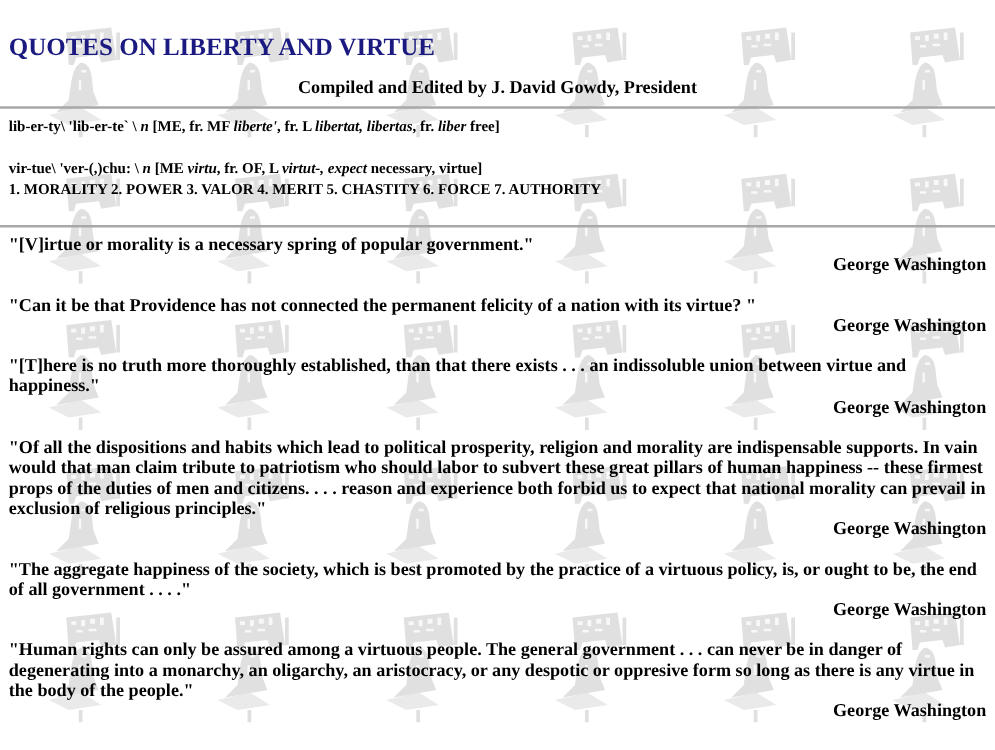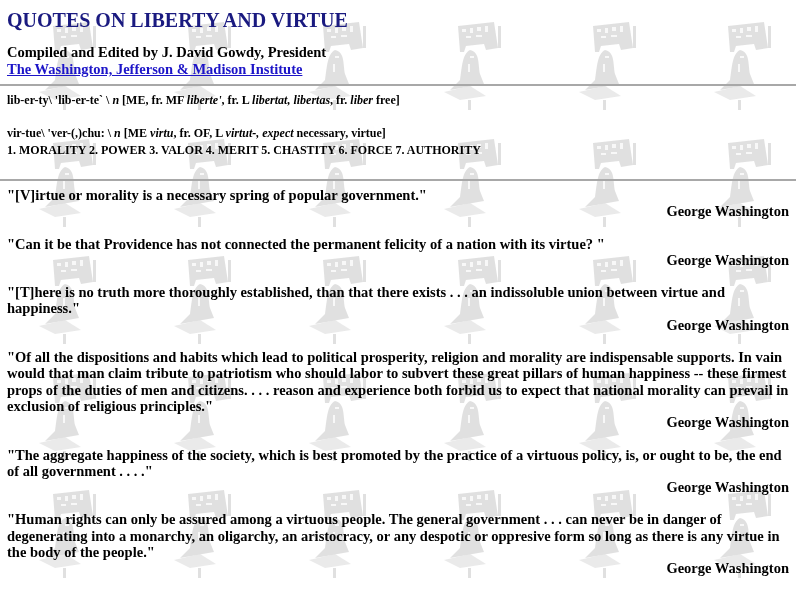--- a/index.html
+++ b/index.html
@@ -25,33 +25,35 @@
     .bell {
       position: absolute;
       width: 70px;
       height: 90px;
       opacity: 0.55;
     }
     .content {
       position: relative;
       z-index: 1;
       padding: 6px 7px 0 7px;
+      margin-top: 18px;
     }
     h1.title {
       font-size: 20px;
       font-weight: bold;
       color: #1a1a80;
       margin: 2px 0 12px 0;
       line-height: 24px;
     }
     .byline {
       font-size: 14.5px;
       font-weight: bold;
       line-height: 17px;
       margin: 0;
+      text-align: center;
     }
     .byline a {
       color: #1c14c8;
       text-decoration: underline;
     }
     hr.rule {
       border: none;
       border-top: 2px solid #a8a8a8;
       margin: 6px -7px 6px -7px;
       height: 0;
@@ -656,21 +658,20 @@
           <rect x="28" y="44" width="2" height="8"></rect>
         </g>
       </svg></div>
   </div>
 
 <div class="content">
   <h1 class="title">QUOTES ON LIBERTY AND VIRTUE</h1>
 
   <p class="byline">
     <span>Compiled and Edited by J. David Gowdy, President</span><br>
-    <a href="#">The Washington, Jefferson &amp; Madison Institute</a>
   </p>
 
   <hr class="rule">
 
   <p class="defn">
     <span>lib-er-ty\ 'lib-er-te` \ </span><i>n</i><span> [ME, fr. MF </span><i>liberte'</i><span>, fr. L </span><i>libertat, libertas</i><span>, fr. </span><i>liber</i><span> free]</span><br>
   </p>
 
   <p class="defn defn-last">
     <span>vir-tue\ 'ver-(,)chu: \ </span><i>n</i><span> [ME </span><i>virtu</i><span>, fr. OF, L </span><i>virtut-, expect</i><span> necessary, virtue]</span><br>

